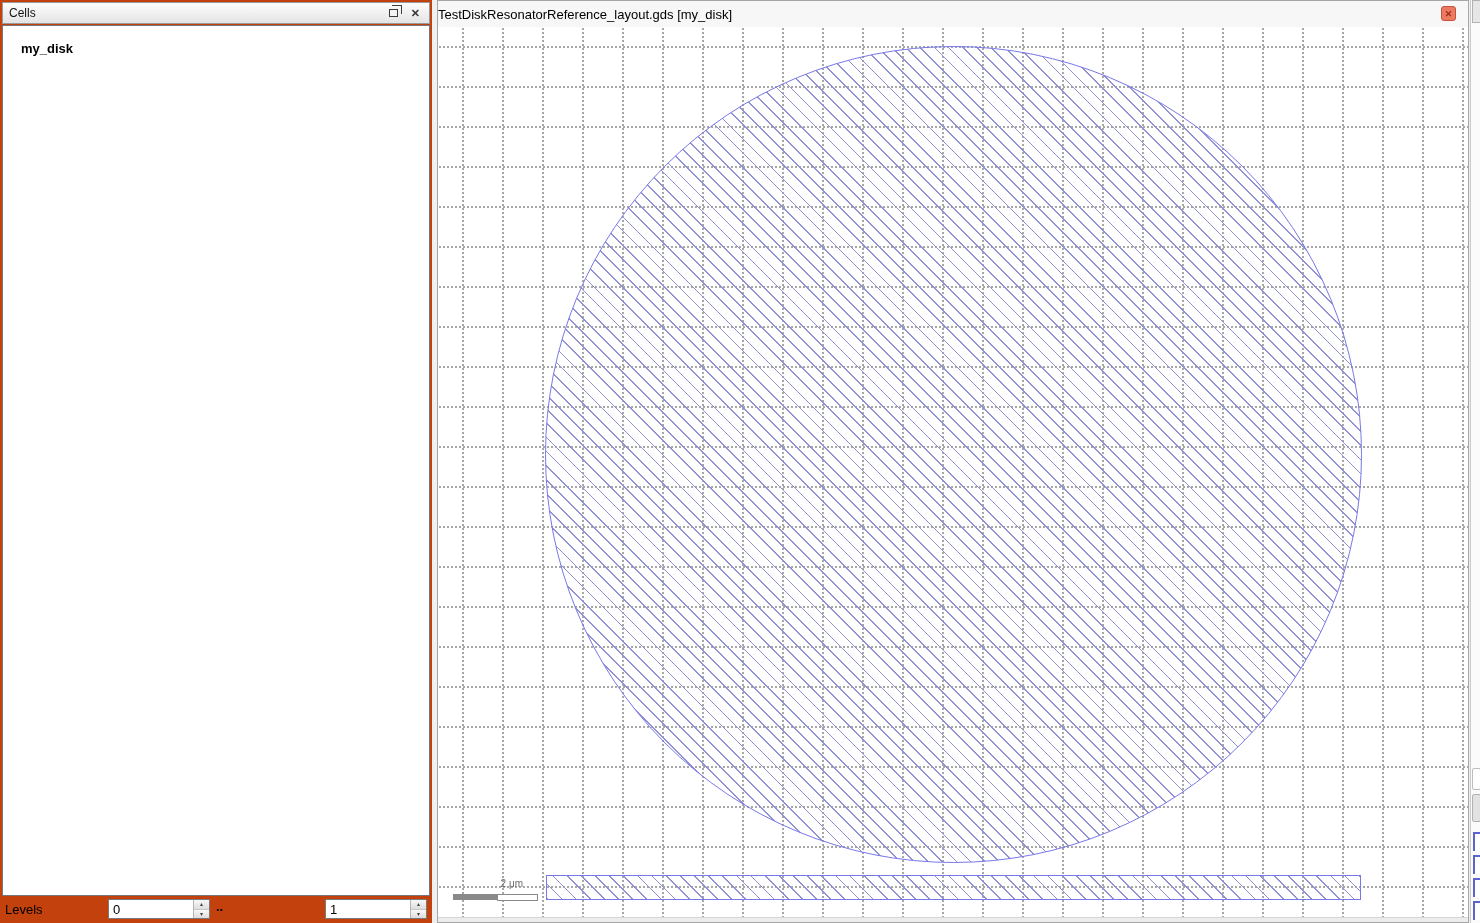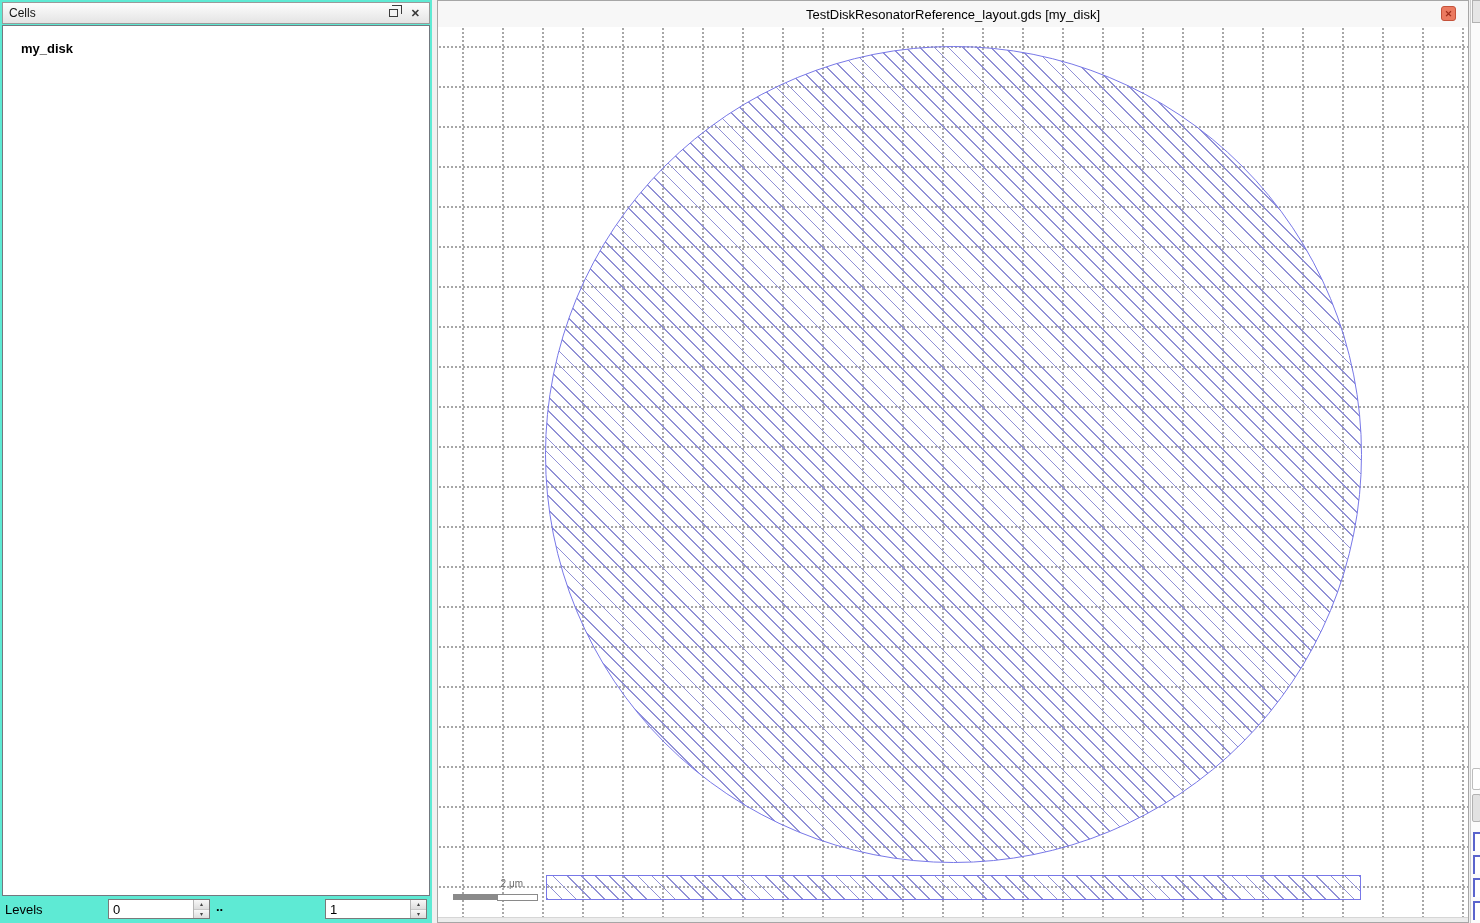--- a/index.html
+++ b/index.html
@@ -4,21 +4,21 @@
 <style>
   * { margin:0; padding:0; box-sizing:border-box; }
   html,body { background:#d9d9d9; }
   #app {
     position:relative; width:1480px; height:923px; overflow:hidden;
     background:#f0f0f0; font-family:"Liberation Sans", sans-serif;
     -webkit-font-smoothing:antialiased;
   }
 
   
-  .cells-panel { position:absolute; left:0; top:0; width:432px; height:923px; background:#5eead4; }
+  .cells-panel { position:absolute; left:0; top:0; width:432px; height:923px; background:#c2410c; }
   .panel-titlebar {
     position:absolute; left:2px; top:2px; width:428px; height:22px;
     background:linear-gradient(#fdfdfd, #e4e4e4);
     border:1px solid #9a9a9a;
     display:flex; align-items:center;
   }
   .panel-title { font-size:12px; color:#111; padding-left:6px; flex:1; }
   .panel-titlebar-btns { display:flex; align-items:center; gap:13px; padding-right:9px; }
   .float-icon {
     position:relative; width:9px; height:8px;
@@ -61,21 +61,21 @@
   
   .splitter { position:absolute; left:432px; top:0; width:5px; height:923px; background:#f0f0f0; }
 
   
   .layout-window {
     position:absolute; left:437px; top:0; width:1032px; height:923px;
     background:#fff; border:1px solid #a6a6a6;
   }
   .layout-titlebar {
     position:absolute; left:0; top:0; width:100%; height:26px; background:#f7f7f7;
-    display:flex; align-items:center; justify-content:center;
+    display:flex; align-items:center; 
   }
   .layout-title { font-size:13px; color:#000; }
   .layout-close-btn {
     position:absolute; right:12px; top:5px; width:15px; height:15px;
     background:var(--close-button-bg,#eb7a60);
     border:1px solid var(--close-button-border,#c4523a); border-radius:3px;
     display:flex; align-items:center; justify-content:center;
     font-size:9px; font-weight:bold; color:var(--close-button-glyph,#9e2c1a); cursor:default;
   }
 

